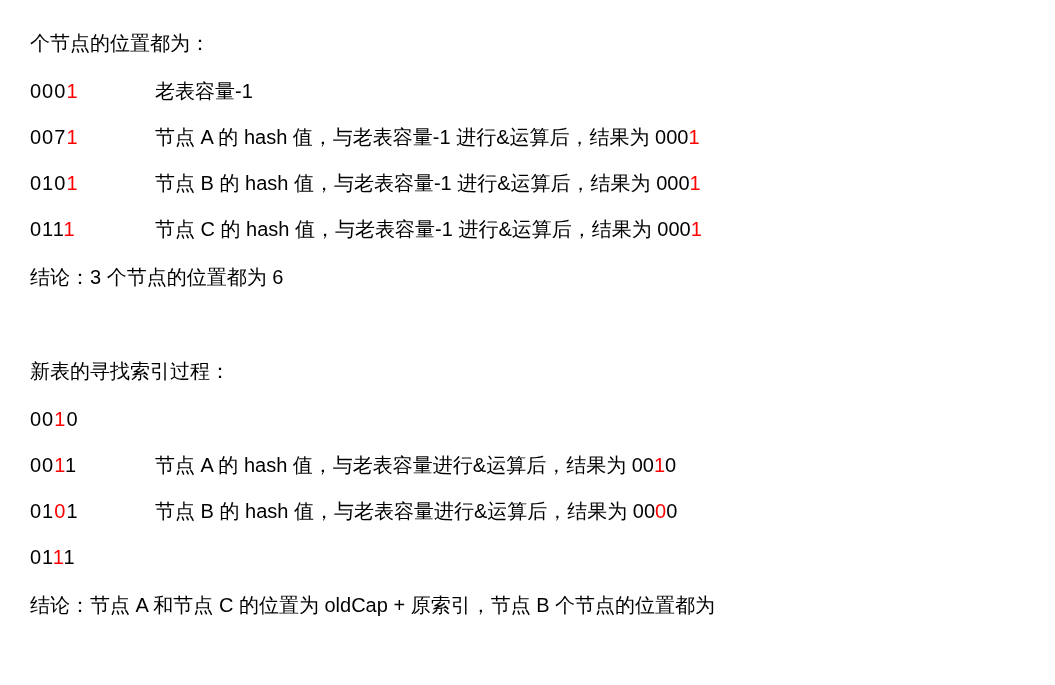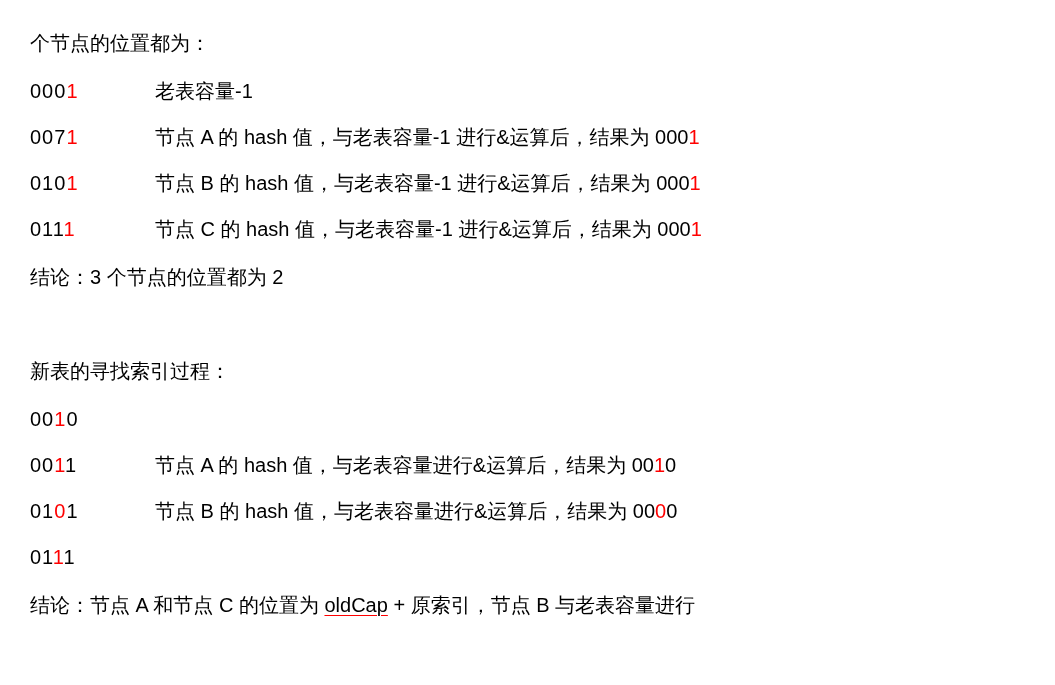--- a/index.html
+++ b/index.html
@@ -33,21 +33,20 @@
     .red {
       color: #ff0000;
     }
     .conclusion {
       margin-top: 2px;
     }
     .spacer {
       height: 48px;
     }
     .underline {
-      text-decoration: underline;
       text-decoration-color: #ff0000;
       text-decoration-thickness: 1px;
       text-underline-offset: 3px;
     }
   </style>
 </head>
 <body>
 
 <div>
   <div class="section-title">个节点的位置都为：</div>
@@ -65,21 +64,21 @@
   <div class="row">
     <span class="binary-col"><span>010</span><span class="red">1</span><span></span></span>
     <span class="desc-col"><span>节点 B 的 hash 值，与老表容量-1 进行&amp;运算后，结果为 </span><span>000</span><span class="red">1</span><span></span></span>
   </div>
 
   <div class="row">
     <span class="binary-col"><span>011</span><span class="red">1</span><span></span></span>
     <span class="desc-col"><span>节点 C 的 hash 值，与老表容量-1 进行&amp;运算后，结果为 </span><span>000</span><span class="red">1</span><span></span></span>
   </div>
 
-  <div class="conclusion">结论：3 个节点的位置都为 2</div>
+  <div class="conclusion">结论：3 个节点的位置都为 6</div>
 </div>
 
 <div class="spacer"></div>
 
 <div>
   <div class="section-title">新表的寻找索引过程：</div>
 
   <div class="row">
     <span class="binary-col"><span>00</span><span class="red">1</span><span>0</span></span>
   </div>
@@ -91,14 +90,14 @@
 
   <div class="row">
     <span class="binary-col"><span>01</span><span class="red">0</span><span>1</span></span>
     <span class="desc-col"><span>节点 B 的 hash 值，与老表容量进行&amp;运算后，结果为 </span><span>00</span><span class="red">0</span><span>0</span></span>
   </div>
 
   <div class="row">
     <span class="binary-col"><span>01</span><span class="red">1</span><span>1</span></span>
   </div>
 
-  <div class="conclusion"><span>结论：节点 A 和节点 C 的位置为 </span><span class="underline">oldCap</span><span> +  原索引，节点 B 与老表容量进行</span></div>
+  <div class="conclusion"><span>结论：节点 A 和节点 C 的位置为 </span><span class="underline">oldCap</span><span> +  原索引，节点 B 个节点的位置都为</span></div>
 </div>
 
 </body></html>

